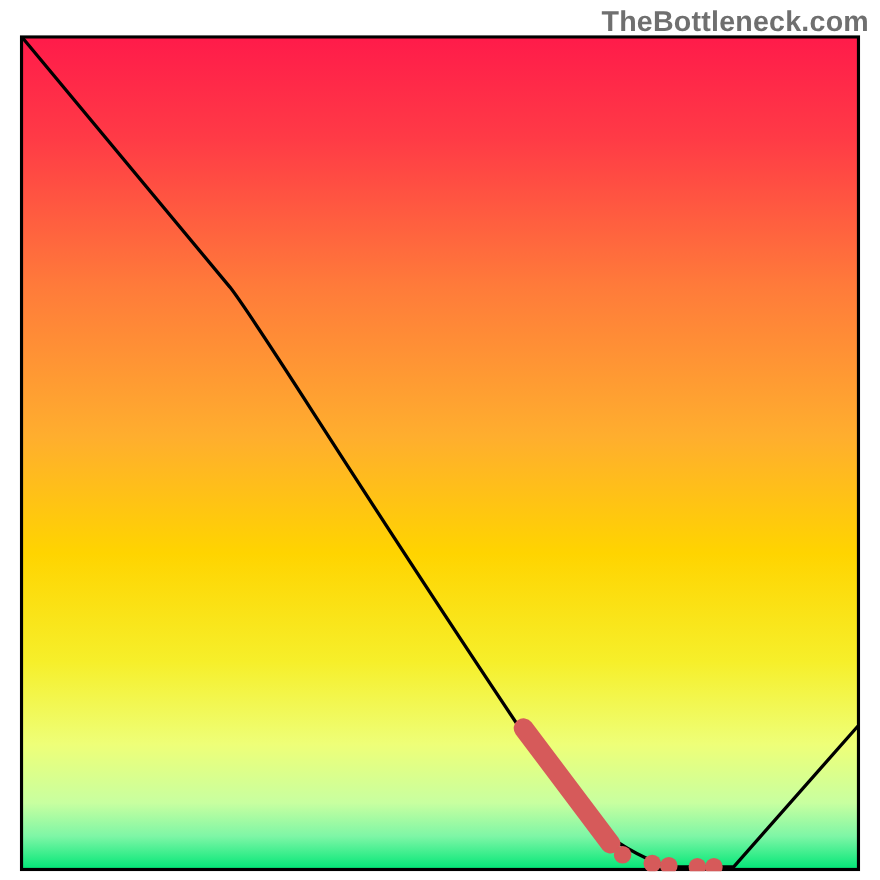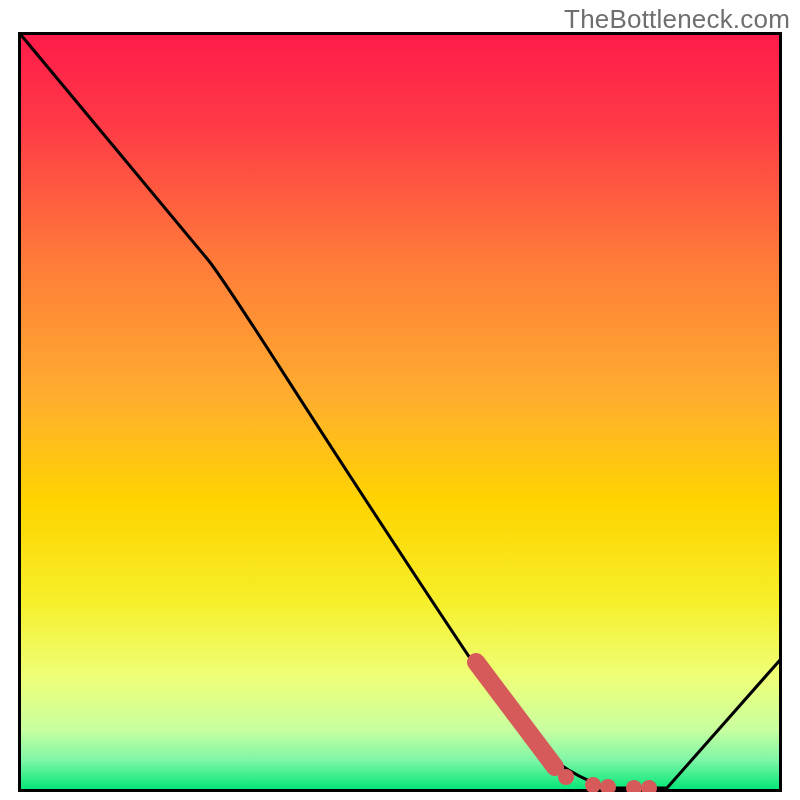--- a/index.html
+++ b/index.html
@@ -14,21 +14,21 @@
   .stage {
     position: relative;
     width: 800px;
     height: 800px;
   }
   .watermark {
     position: absolute;
     top: 4px;
     right: 10px;
     font-size: 26px;
-    font-weight: 400;
+    font-weight: 700;
     color: #6f6f6f;
     letter-spacing: 0.2px;
     user-select: none;
   }
   svg.plot {
     position: absolute;
     top: 32px;
     left: 18px;
     display: block;
   }

